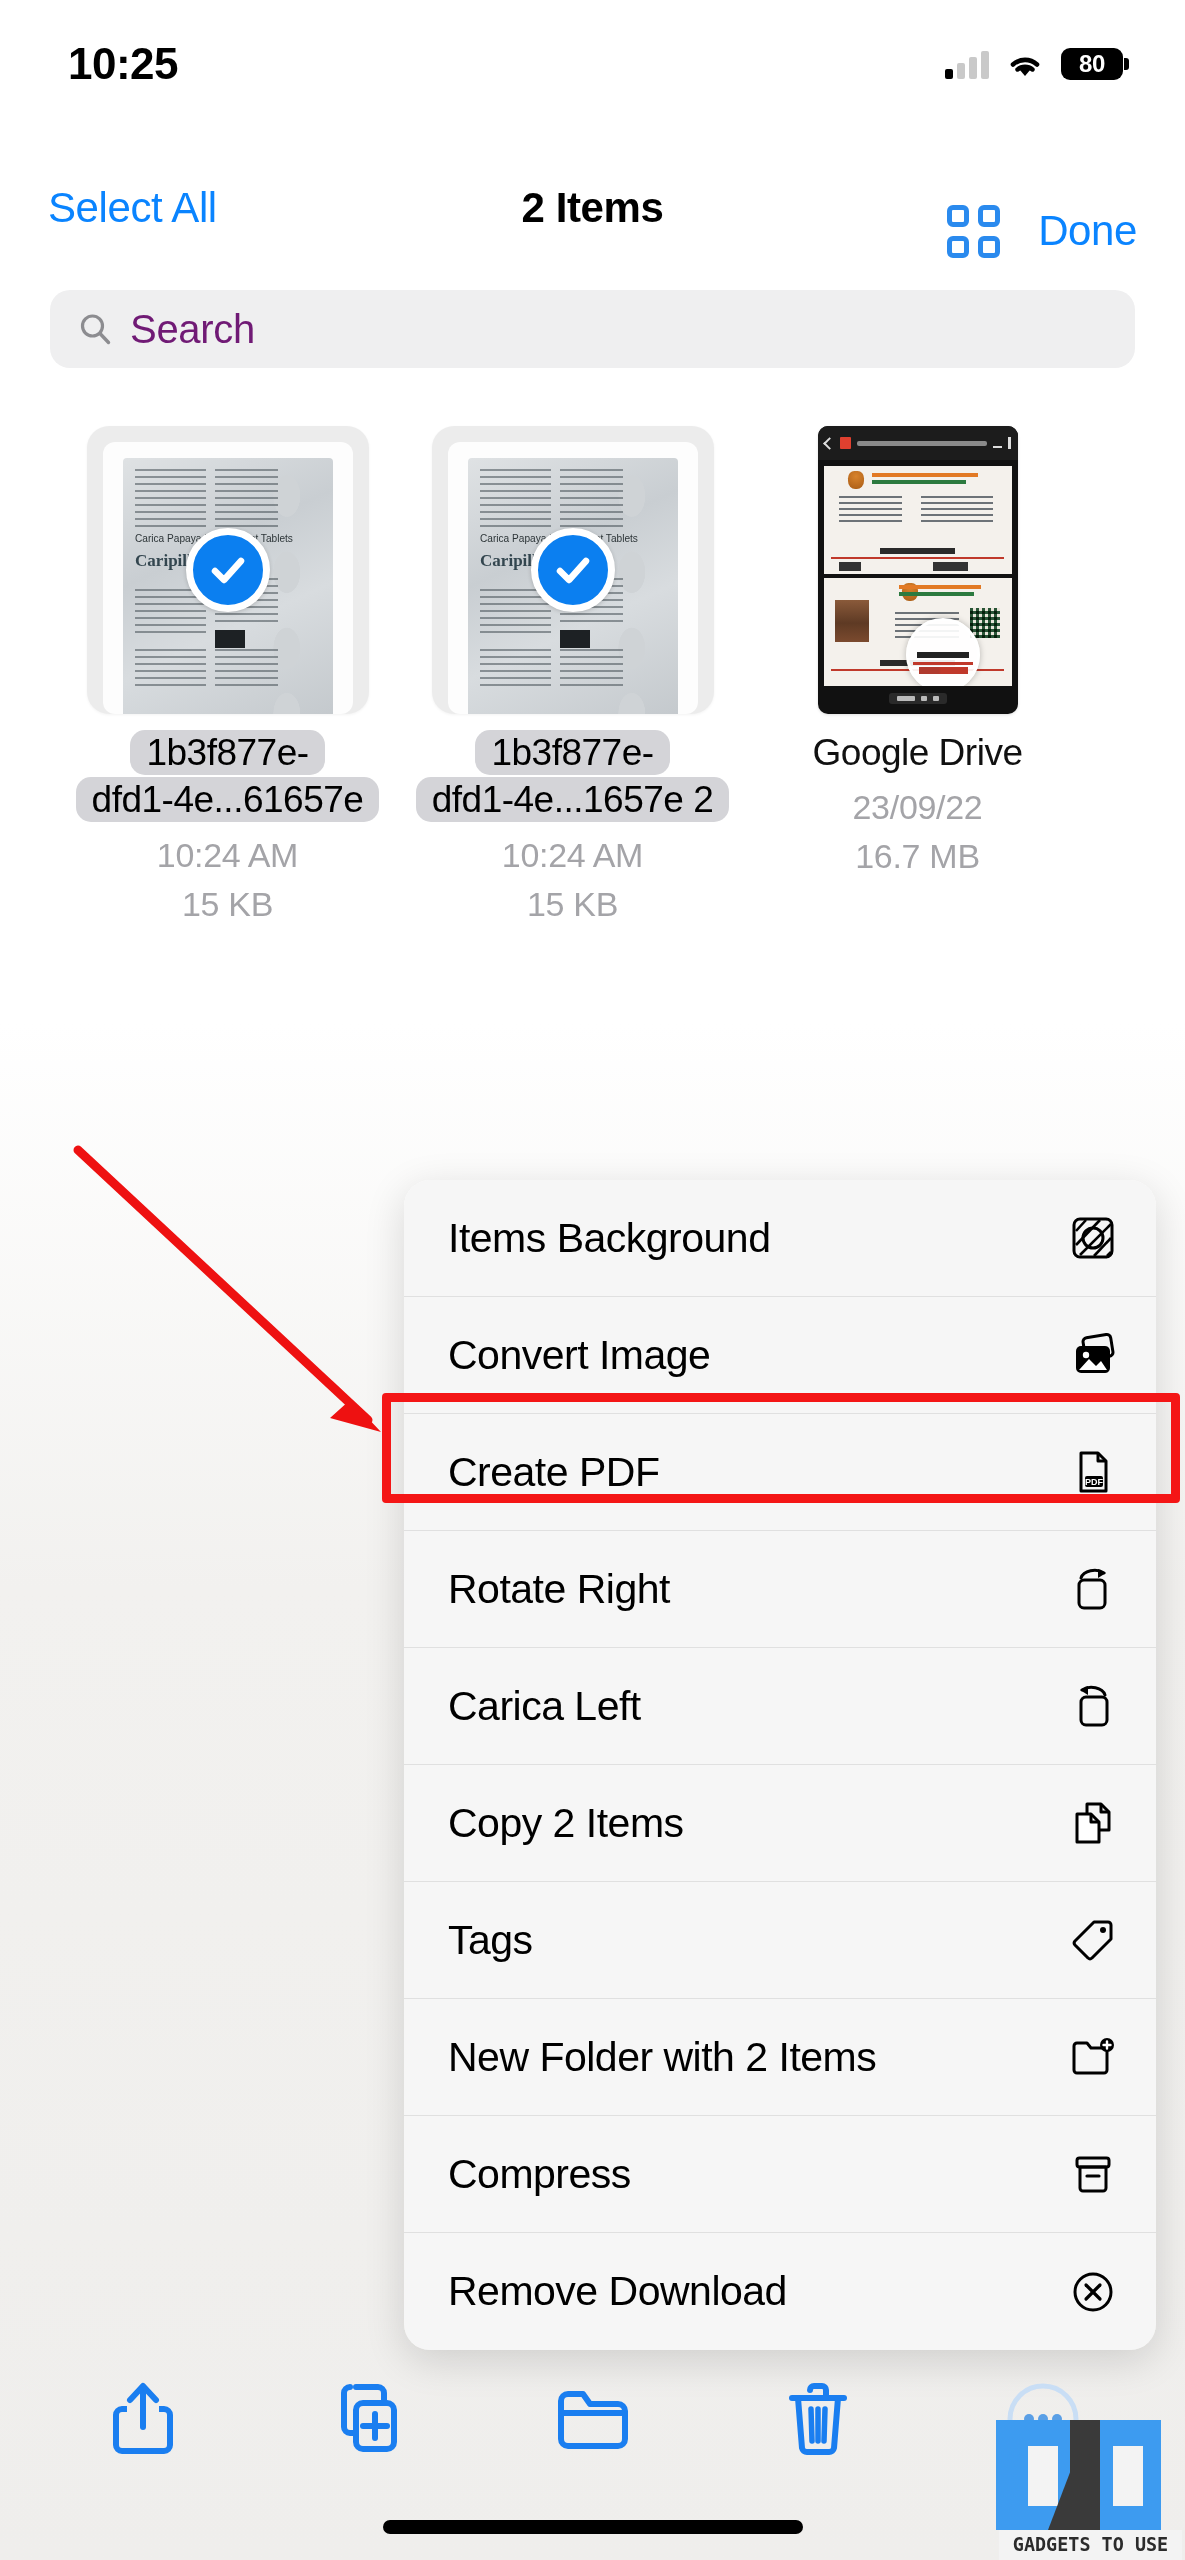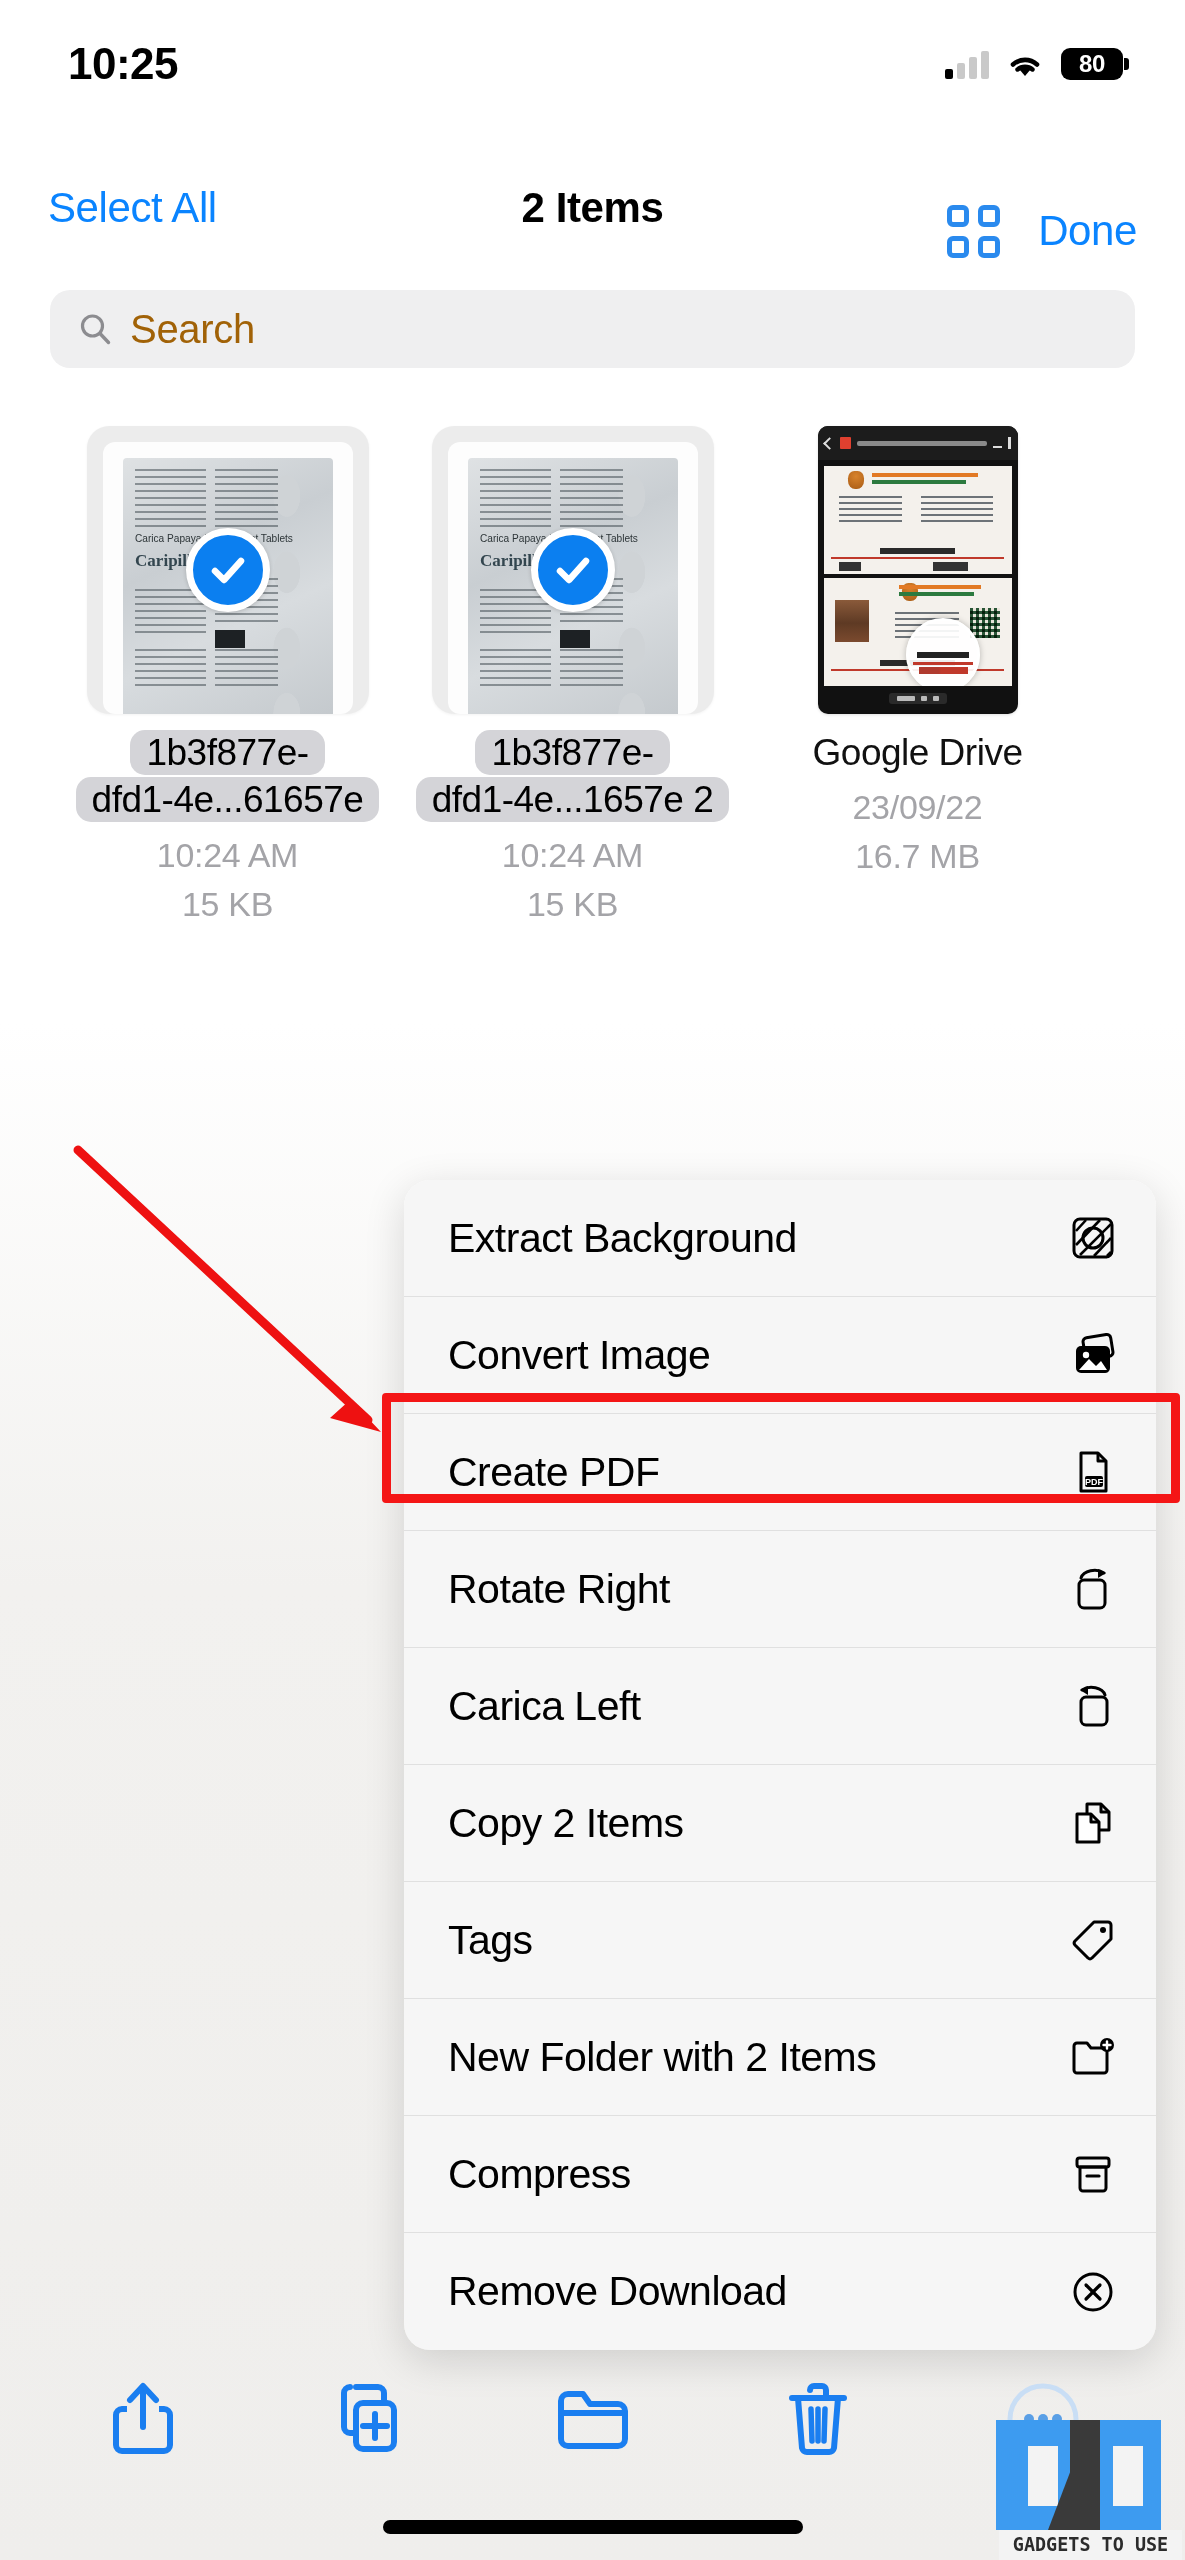--- a/index.html
+++ b/index.html
@@ -138,21 +138,21 @@
     border-radius: 20px;
     display: flex;
     align-items: center;
     padding: 0 28px;
     gap: 18px;
     cursor: text;
   }
   .mag { width: 34px; height: 34px; flex: none; }
   #search-placeholder {
     font-size: 40px;
-    color: #a16207;
+    color: #701a75;
     letter-spacing: -0.3px;
   }
 
   
   #file-grid {
     position: absolute;
     top: 425px; left: 0;
     width: 1185px;
     display: flex;
     padding: 0 55px;
@@ -610,21 +610,21 @@
       <div class="fname plain">Google Drive</div>
       <div class="fmeta">23/09/22</div>
       <div class="fmeta">16.7 MB</div>
     </div>
 
   </div>
 
   <div id="context-menu">
 
     <div class="menu-row">
-      <div class="lbl">Extract Background</div>
+      <div class="lbl">Items Background</div>
       <svg class="ico" viewBox="0 0 46 46">
         <rect x="4" y="4" width="38" height="38" rx="6" stroke="#000" stroke-width="3" fill="none"></rect>
         <circle cx="23" cy="23" r="10" stroke="#000" stroke-width="3" fill="none"></circle>
         <line x1="6" y1="16" x2="16" y2="5" stroke="#000" stroke-width="2.6"></line>
         <line x1="6" y1="30" x2="30" y2="5" stroke="#000" stroke-width="2.6"></line>
         <line x1="10" y1="40" x2="41" y2="9" stroke="#000" stroke-width="2.6"></line>
         <line x1="24" y1="41" x2="41" y2="23" stroke="#000" stroke-width="2.6"></line>
         <line x1="37" y1="41" x2="41" y2="37" stroke="#000" stroke-width="2.6"></line>
       </svg>
     </div>

